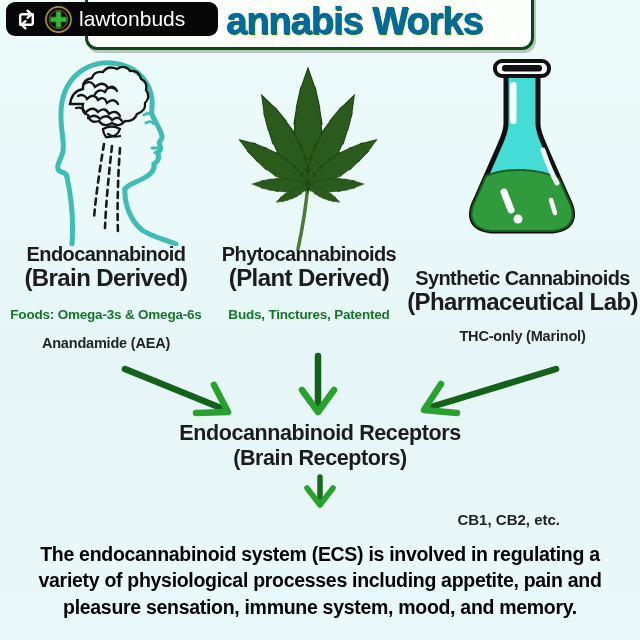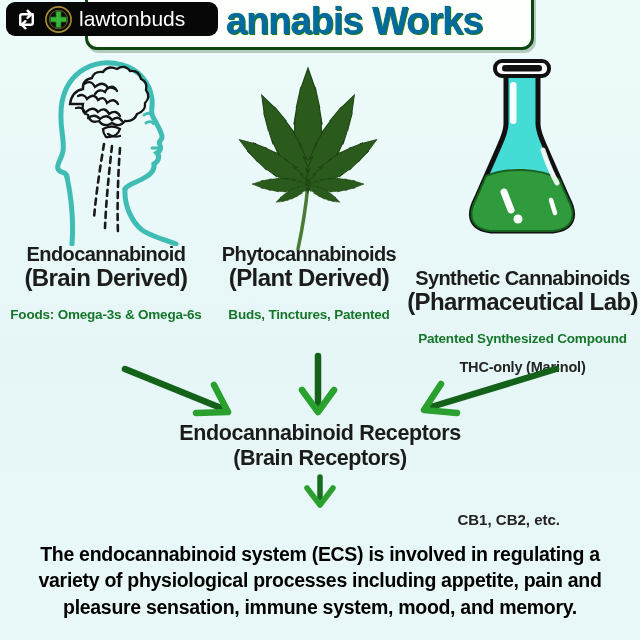--- a/index.html
+++ b/index.html
@@ -147,32 +147,32 @@
     <path d="M52 140 L 59 158" stroke="#ffffff" stroke-width="7" stroke-linecap="round"></path>
     <circle cx="66" cy="167" r="4.5" fill="#ffffff"></circle>
     <path d="M99 148 L 103 161" stroke="#ffffff" stroke-width="4.5" stroke-linecap="round"></path>
   </svg>
 </div>
 
 <div class="col col-1">
   <div class="col-heading">Endocannabinoid</div>
   <div class="col-subheading">(Brain Derived)</div>
   <div class="col-green">Foods: Omega-3s &amp; Omega-6s</div>
+  <div class="col-black">Anandamide (AEA)</div>
 </div>
 
 <div class="col col-2">
   <div class="col-heading">Phytocannabinoids</div>
   <div class="col-subheading">(Plant Derived)</div>
   <div class="col-green">Buds, Tinctures, Patented</div>
 </div>
 
 <div class="col col-3">
   <div class="col-heading">Synthetic Cannabinoids</div>
   <div class="col-subheading">(Pharmaceutical Lab)</div>
-  <div class="col-green">Patented Synthesized Compound</div>
   <div class="col-black">THC-only (Marinol)</div>
 </div>
 
 <svg class="abs overlay" style="left:0;top:0;" width="640" height="640" viewBox="0 0 640 640" fill="none" stroke-linecap="round" stroke-linejoin="round">
   <g>
     <path d="M125 369 L221 408" stroke="#14611a" stroke-width="6.5"></path>
     <path d="M214 385 L228 412 L196 413" stroke="#2aa12e" stroke-width="6.5"></path>
   </g>
   <g>
     <path d="M318 356 L318 406" stroke="#14611a" stroke-width="6.5"></path>

